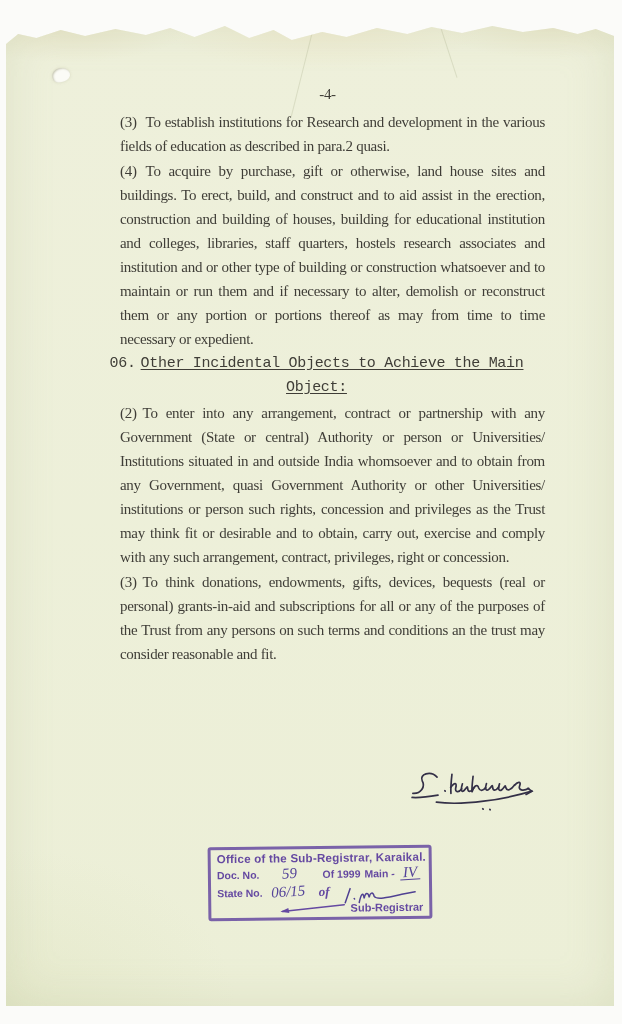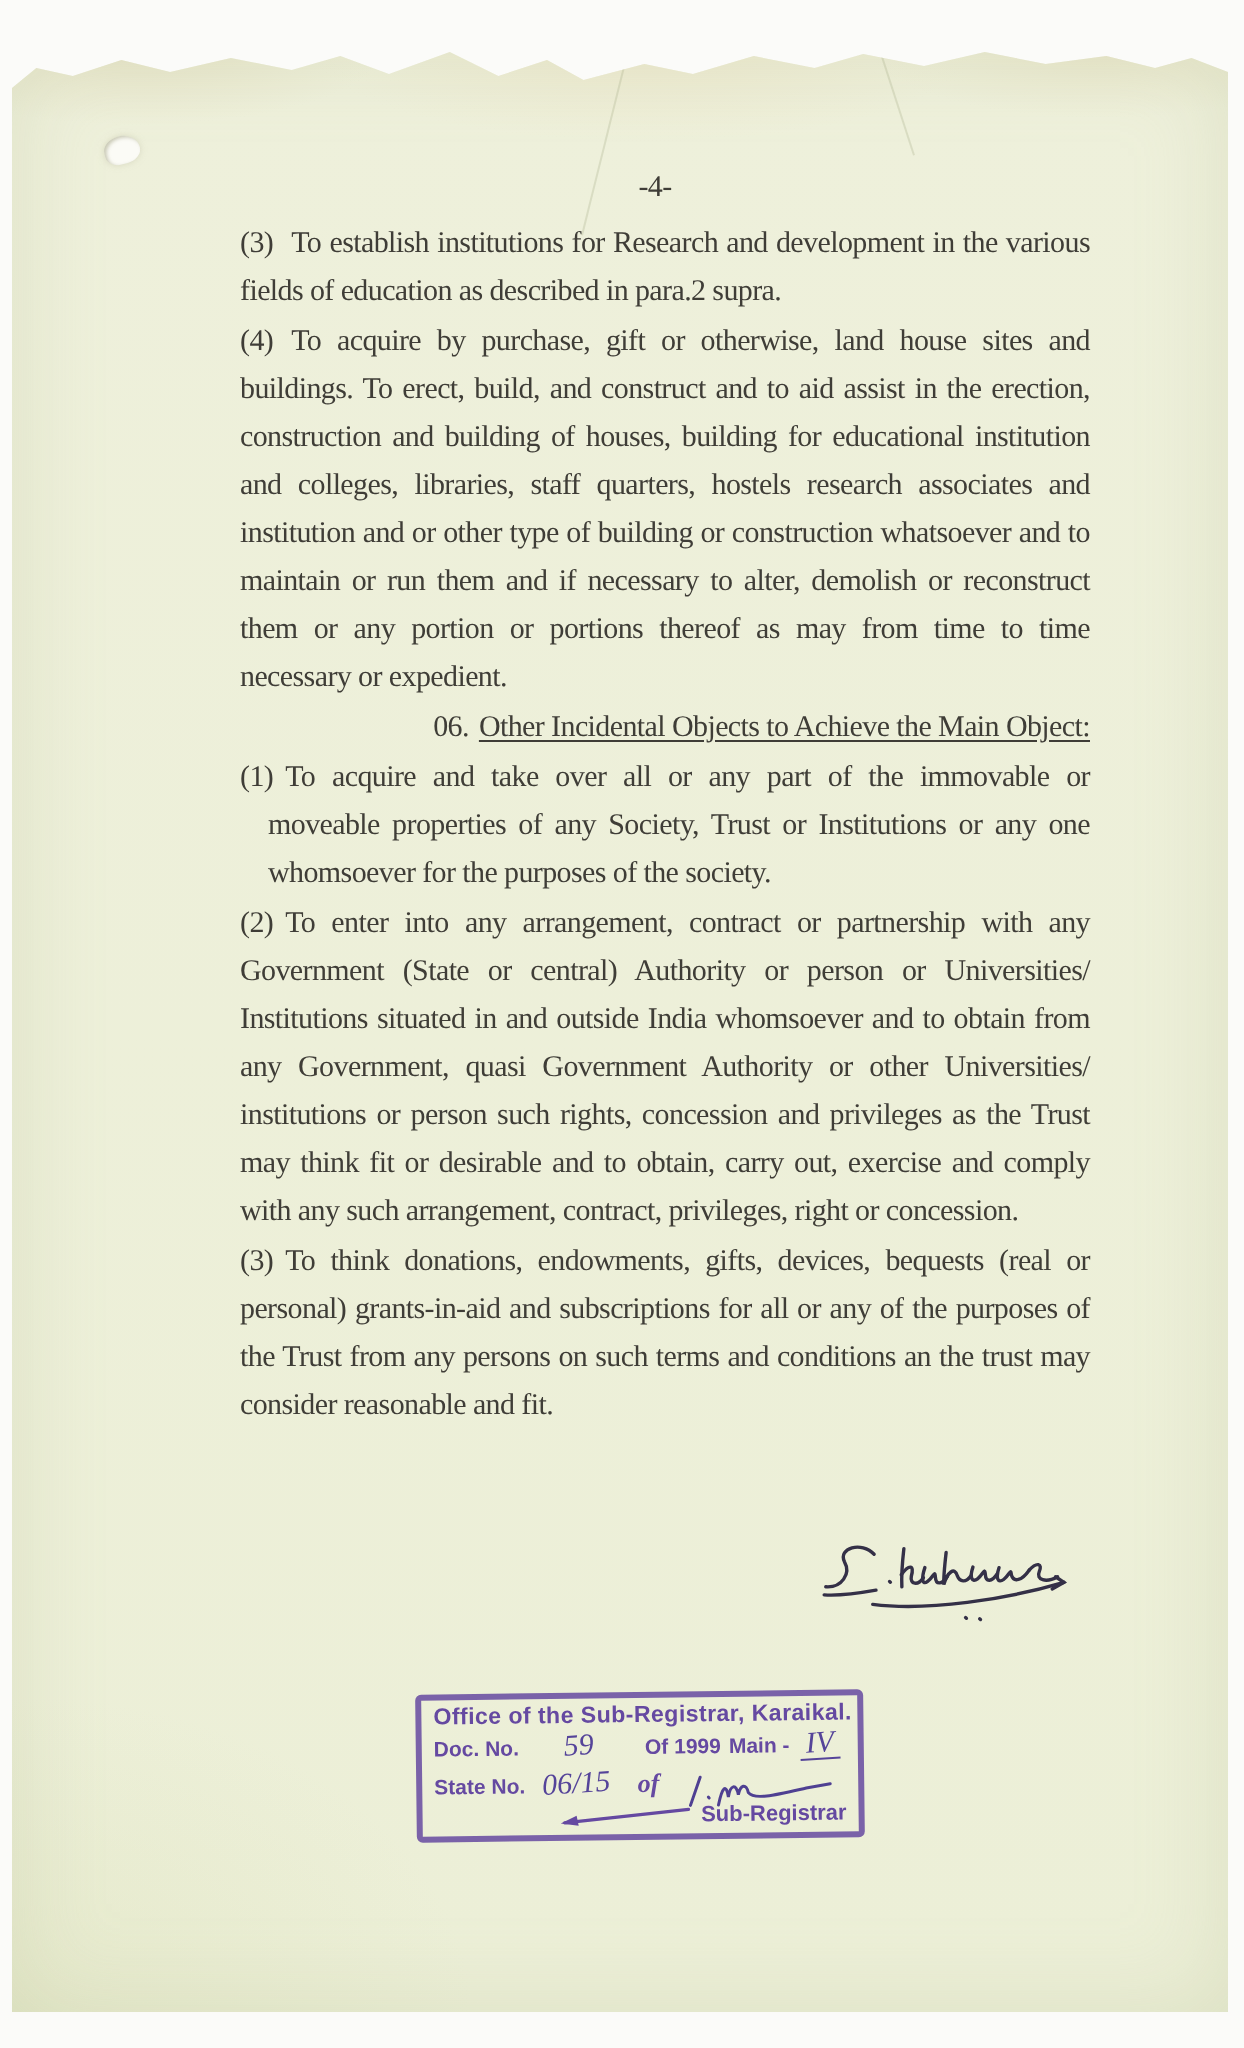--- a/index.html
+++ b/index.html
@@ -33,21 +33,21 @@
   .crease.c2{left:442px; top:0; height:55px; transform:rotate(-18deg);}
   .content{
     position:absolute; left:0; top:58px; width:608px;
     padding:0 69px 0 114px; box-sizing:border-box;
     color:#3f3d37; font-size:15px; line-height:24px;
     letter-spacing:-0.3px;
   }
   .pagenum{text-align:center; margin:0 0 4px -10px; line-height:24px;}
   .para, .item{ text-align:justify; margin:0 0 1px 0; }
   .plabel{margin-right:9px;}
-  .heading{margin:1px 0 1px -32px; text-align:right;}
+  .heading{margin:1px 0 1px -32px; text-align:center;font-family:Liberation Mono, monospace;}
   .secnum{margin-right:5px;}
   .sectitle{text-decoration:underline; text-underline-offset:2px;}
   .item.hang{padding-left:14px; text-indent:-14px;}
   .item .plabel{margin-right:6px;}
 
   .signature{
     position:absolute; left:402px; top:740px; width:140px; height:60px;
     transform:rotate(-3deg);
   }
   .signature svg{display:block;}
@@ -86,27 +86,26 @@
 <div class="scan">
   <div class="paper">
     <div class="hole"></div>
     <div class="crease c1"></div>
     <div class="crease c2"></div>
 
     <div class="content">
       <div class="pagenum">-4-</div>
 
 
-      <p class="para"><span class="plabel">(3)</span><span>To establish institutions for Research and development in the various fields of education as described in para.2 supra.</span></p>
+      <p class="para"><span class="plabel">(3)</span><span>To establish institutions for Research and development in the various fields of education as described in para.2 quasi.</span></p>
 
       <p class="para"><span class="plabel">(4)</span><span>To acquire by purchase, gift or otherwise, land house sites and buildings.  To erect, build, and construct and to aid assist in the erection, construction and building of houses, building for educational institution and colleges, libraries, staff quarters, hostels research associates and institution and or other type of building or construction whatsoever and to maintain or run them and if necessary to alter, demolish or reconstruct them or any portion or portions thereof as may from time to time necessary or expedient.</span></p>
 
       <p class="heading"><span class="secnum">06.</span><span class="sectitle">Other Incidental Objects to Achieve the Main Object:</span></p>
 
-      <p class="item hang"><span class="plabel">(1)</span><span>To acquire and take over all or any part of the immovable or moveable properties of any Society, Trust or Institutions or any one whomsoever for the purposes of the society.</span></p>
 
       <p class="item"><span class="plabel">(2)</span><span>To enter into any arrangement, contract or partnership with any Government (State or central) Authority or person or Universities/ Institutions situated in and outside India whomsoever and to obtain from any Government, quasi Government Authority or other Universities/ institutions or person such rights, concession and privileges as the Trust may think fit or desirable and to obtain, carry out, exercise and comply with any such arrangement, contract, privileges, right or concession.</span></p>
 
       <p class="item"><span class="plabel">(3)</span><span>To think donations, endowments, gifts, devices, bequests (real or personal) grants-in-aid and subscriptions for all or any of the purposes of the Trust from any persons on such terms and conditions an the trust may consider reasonable and fit.</span></p>
     </div>
 
     <div class="signature" aria-label="S. kanchana">
       <svg width="140" height="60" viewBox="0 0 140 60" fill="none">
         <g stroke="#343047" stroke-width="1.7" stroke-linecap="round" fill="none">
 

